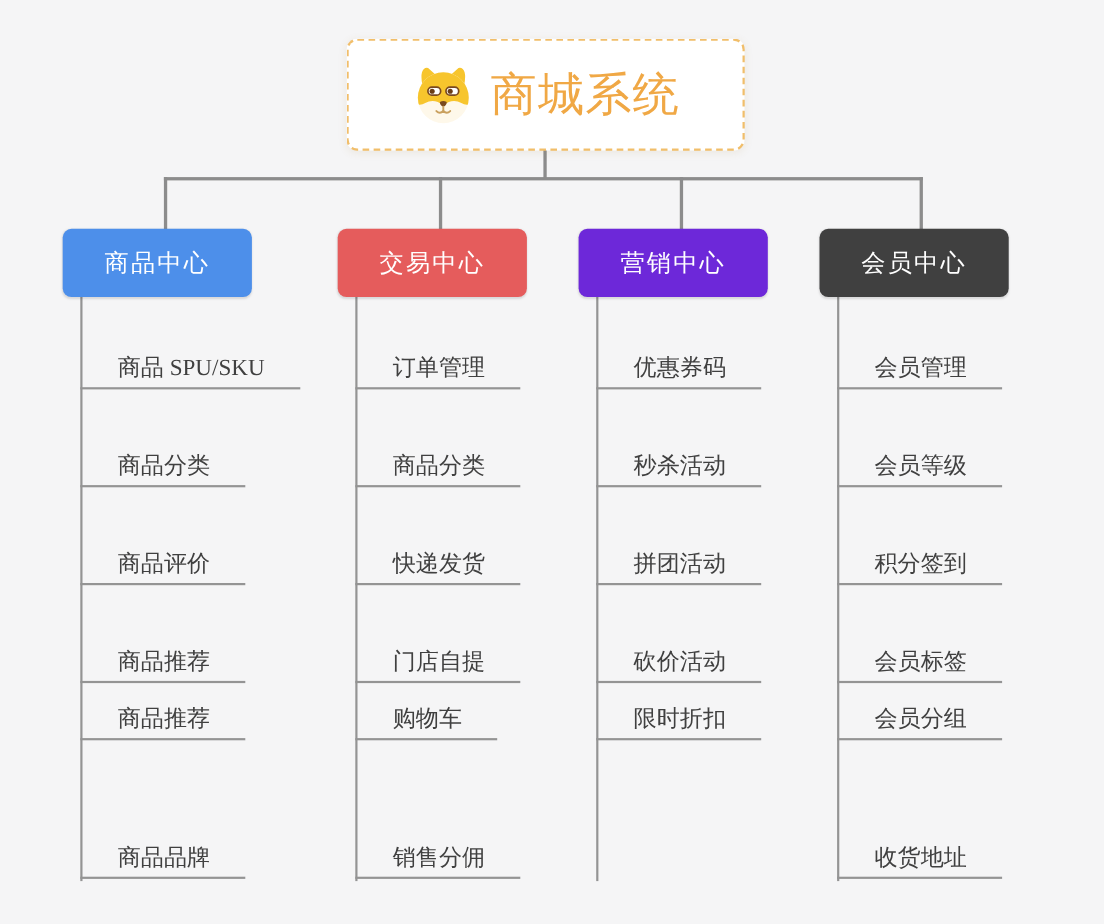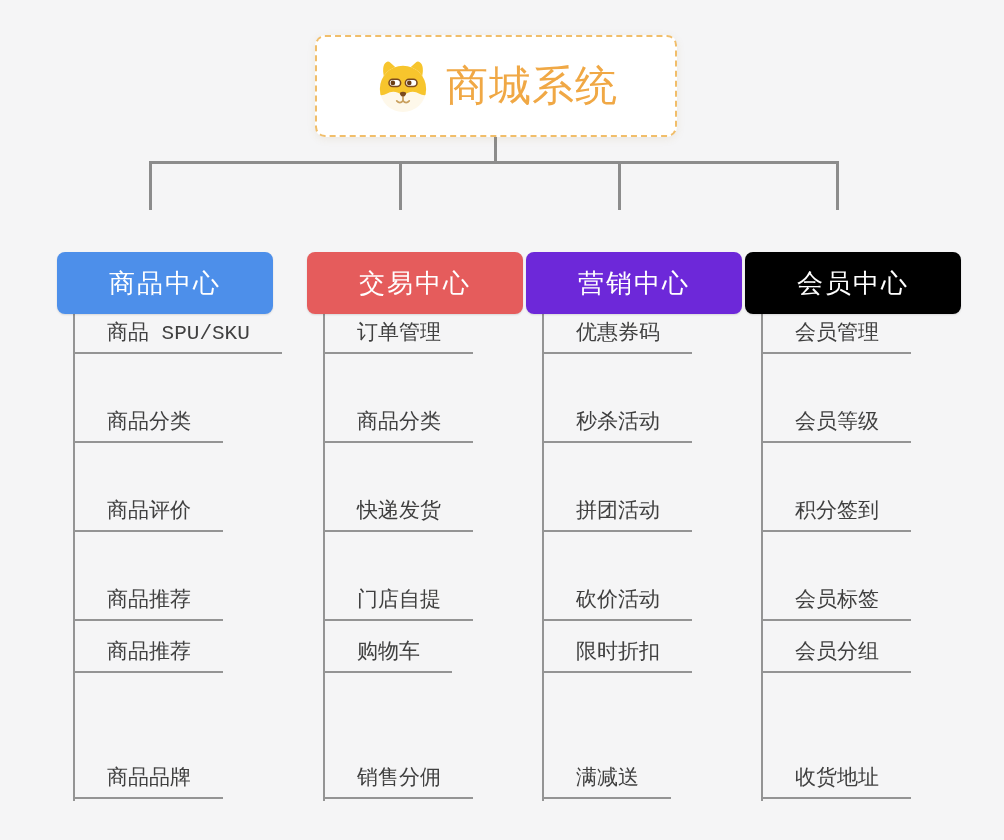--- a/index.html
+++ b/index.html
@@ -1,43 +1,42 @@
 <!DOCTYPE html>
 <html><head>
 <meta charset="utf-8">
 <style>
   html,body{margin:0;padding:0;background:#F5F5F6;}
   .canvas{
     position:relative;width:1004px;height:840px;background:#F5F5F6;
-    overflow:hidden;font-family:Liberation Mono, monospace;
+    overflow:hidden;font-family:Liberation Serif, serif;
   }
   
   .line{position:absolute;background:#8C8C8C;}
   .stem{left:494px;top:136px;width:3px;height:27px;}
   .hbar{left:149px;top:161px;width:690px;height:3px;}
   .drop{top:161px;width:3px;height:49px;}
   .d0{left:149px}.d1{left:399px}.d2{left:618px}.d3{left:836px}
   .trunk{position:absolute;top:270px;width:2px;height:531px;background:#949494;}
   .t0{left:73px}.t1{left:323px}.t2{left:542px}.t3{left:761px}
   
   .root{
     position:absolute;left:315px;top:35px;width:362px;height:102px;
     box-sizing:border-box;background:#FFFFFF;border:2px dashed #F1BE6A;
     border-radius:10px;display:flex;align-items:center;justify-content:center;
     gap:14px;box-shadow:0 2px 8px rgba(160,120,40,0.10);
   }
   .root-title{font-size:42px;color:#F0A845;letter-spacing:1px;white-space:nowrap;}
   .root-icon{display:flex;align-items:center;}
   
   .branch{
-    position:absolute;top:208px;width:216px;height:62px;border-radius:8px;
+    position:absolute;top:208px;width:172px;height:62px;border-radius:8px;
     display:flex;align-items:center;justify-content:center;
-    color:#FFFFFF;font-size:26px;letter-spacing:2px;white-space:nowrap;
+    color:#FFFFFF;font-size:22px;letter-spacing:2px;white-space:nowrap;
     box-shadow:0 1px 2px rgba(0,0,0,0.12);
-    margin-top:44px;
   }
   .b0{left:57px}.b1{left:307px}.b2{left:526px}.b3{left:745px}
   
   .leaf{
     position:absolute;font-size:21px;line-height:26px;color:#404040;
     padding:0 32px 5px 34px;border-bottom:2px solid #949494;white-space:nowrap;
   }
   .r0{top:321px}.r1{top:410px}.r2{top:499px}.r3{top:588px}.r4{top:640px}.r5{top:766px}
 </style>
 </head>
@@ -78,42 +77,41 @@
         <path d="M30 39.4 L30 43.5" stroke="#C9A05E" stroke-width="1.8" fill="none" stroke-linecap="round"></path>
         <path d="M23.5 43.5 Q26.7 46.8 30 43.5 Q33.3 46.8 36.5 43.5" stroke="#C9A05E" stroke-width="1.8" fill="none" stroke-linecap="round"></path>
       </svg>
     </span>
     <span class="root-title">商城系统</span>
   </div>
 
   <div class="branch b0" style="background-color: rgb(77, 143, 234);">商品中心</div>
   <div class="branch b1" style="background-color: rgb(229, 92, 92);">交易中心</div>
   <div class="branch b2" style="background-color: #6d28d9;">营销中心</div>
-  <div class="branch b3" style="background-color: #000000;">会员中心</div>
+  <div class="branch b3" style="background-color: #404040;">会员中心</div>
 
   <div class="leaf t0 r0">商品 SPU/SKU</div>
   <div class="leaf t0 r1">商品分类</div>
   <div class="leaf t0 r2">商品评价</div>
   <div class="leaf t0 r3">商品推荐</div>
   <div class="leaf t0 r4">商品推荐</div>
   <div class="leaf t0 r5">商品品牌</div>
 
   <div class="leaf t1 r0">订单管理</div>
   <div class="leaf t1 r1">商品分类</div>
   <div class="leaf t1 r2">快递发货</div>
   <div class="leaf t1 r3">门店自提</div>
   <div class="leaf t1 r4">购物车</div>
   <div class="leaf t1 r5">销售分佣</div>
 
   <div class="leaf t2 r0">优惠券码</div>
   <div class="leaf t2 r1">秒杀活动</div>
   <div class="leaf t2 r2">拼团活动</div>
   <div class="leaf t2 r3">砍价活动</div>
   <div class="leaf t2 r4">限时折扣</div>
-  <div class="leaf t2 r5">满减送</div>
 
   <div class="leaf t3 r0">会员管理</div>
   <div class="leaf t3 r1">会员等级</div>
   <div class="leaf t3 r2">积分签到</div>
   <div class="leaf t3 r3">会员标签</div>
   <div class="leaf t3 r4">会员分组</div>
   <div class="leaf t3 r5">收货地址</div>
 
 </div>
 

